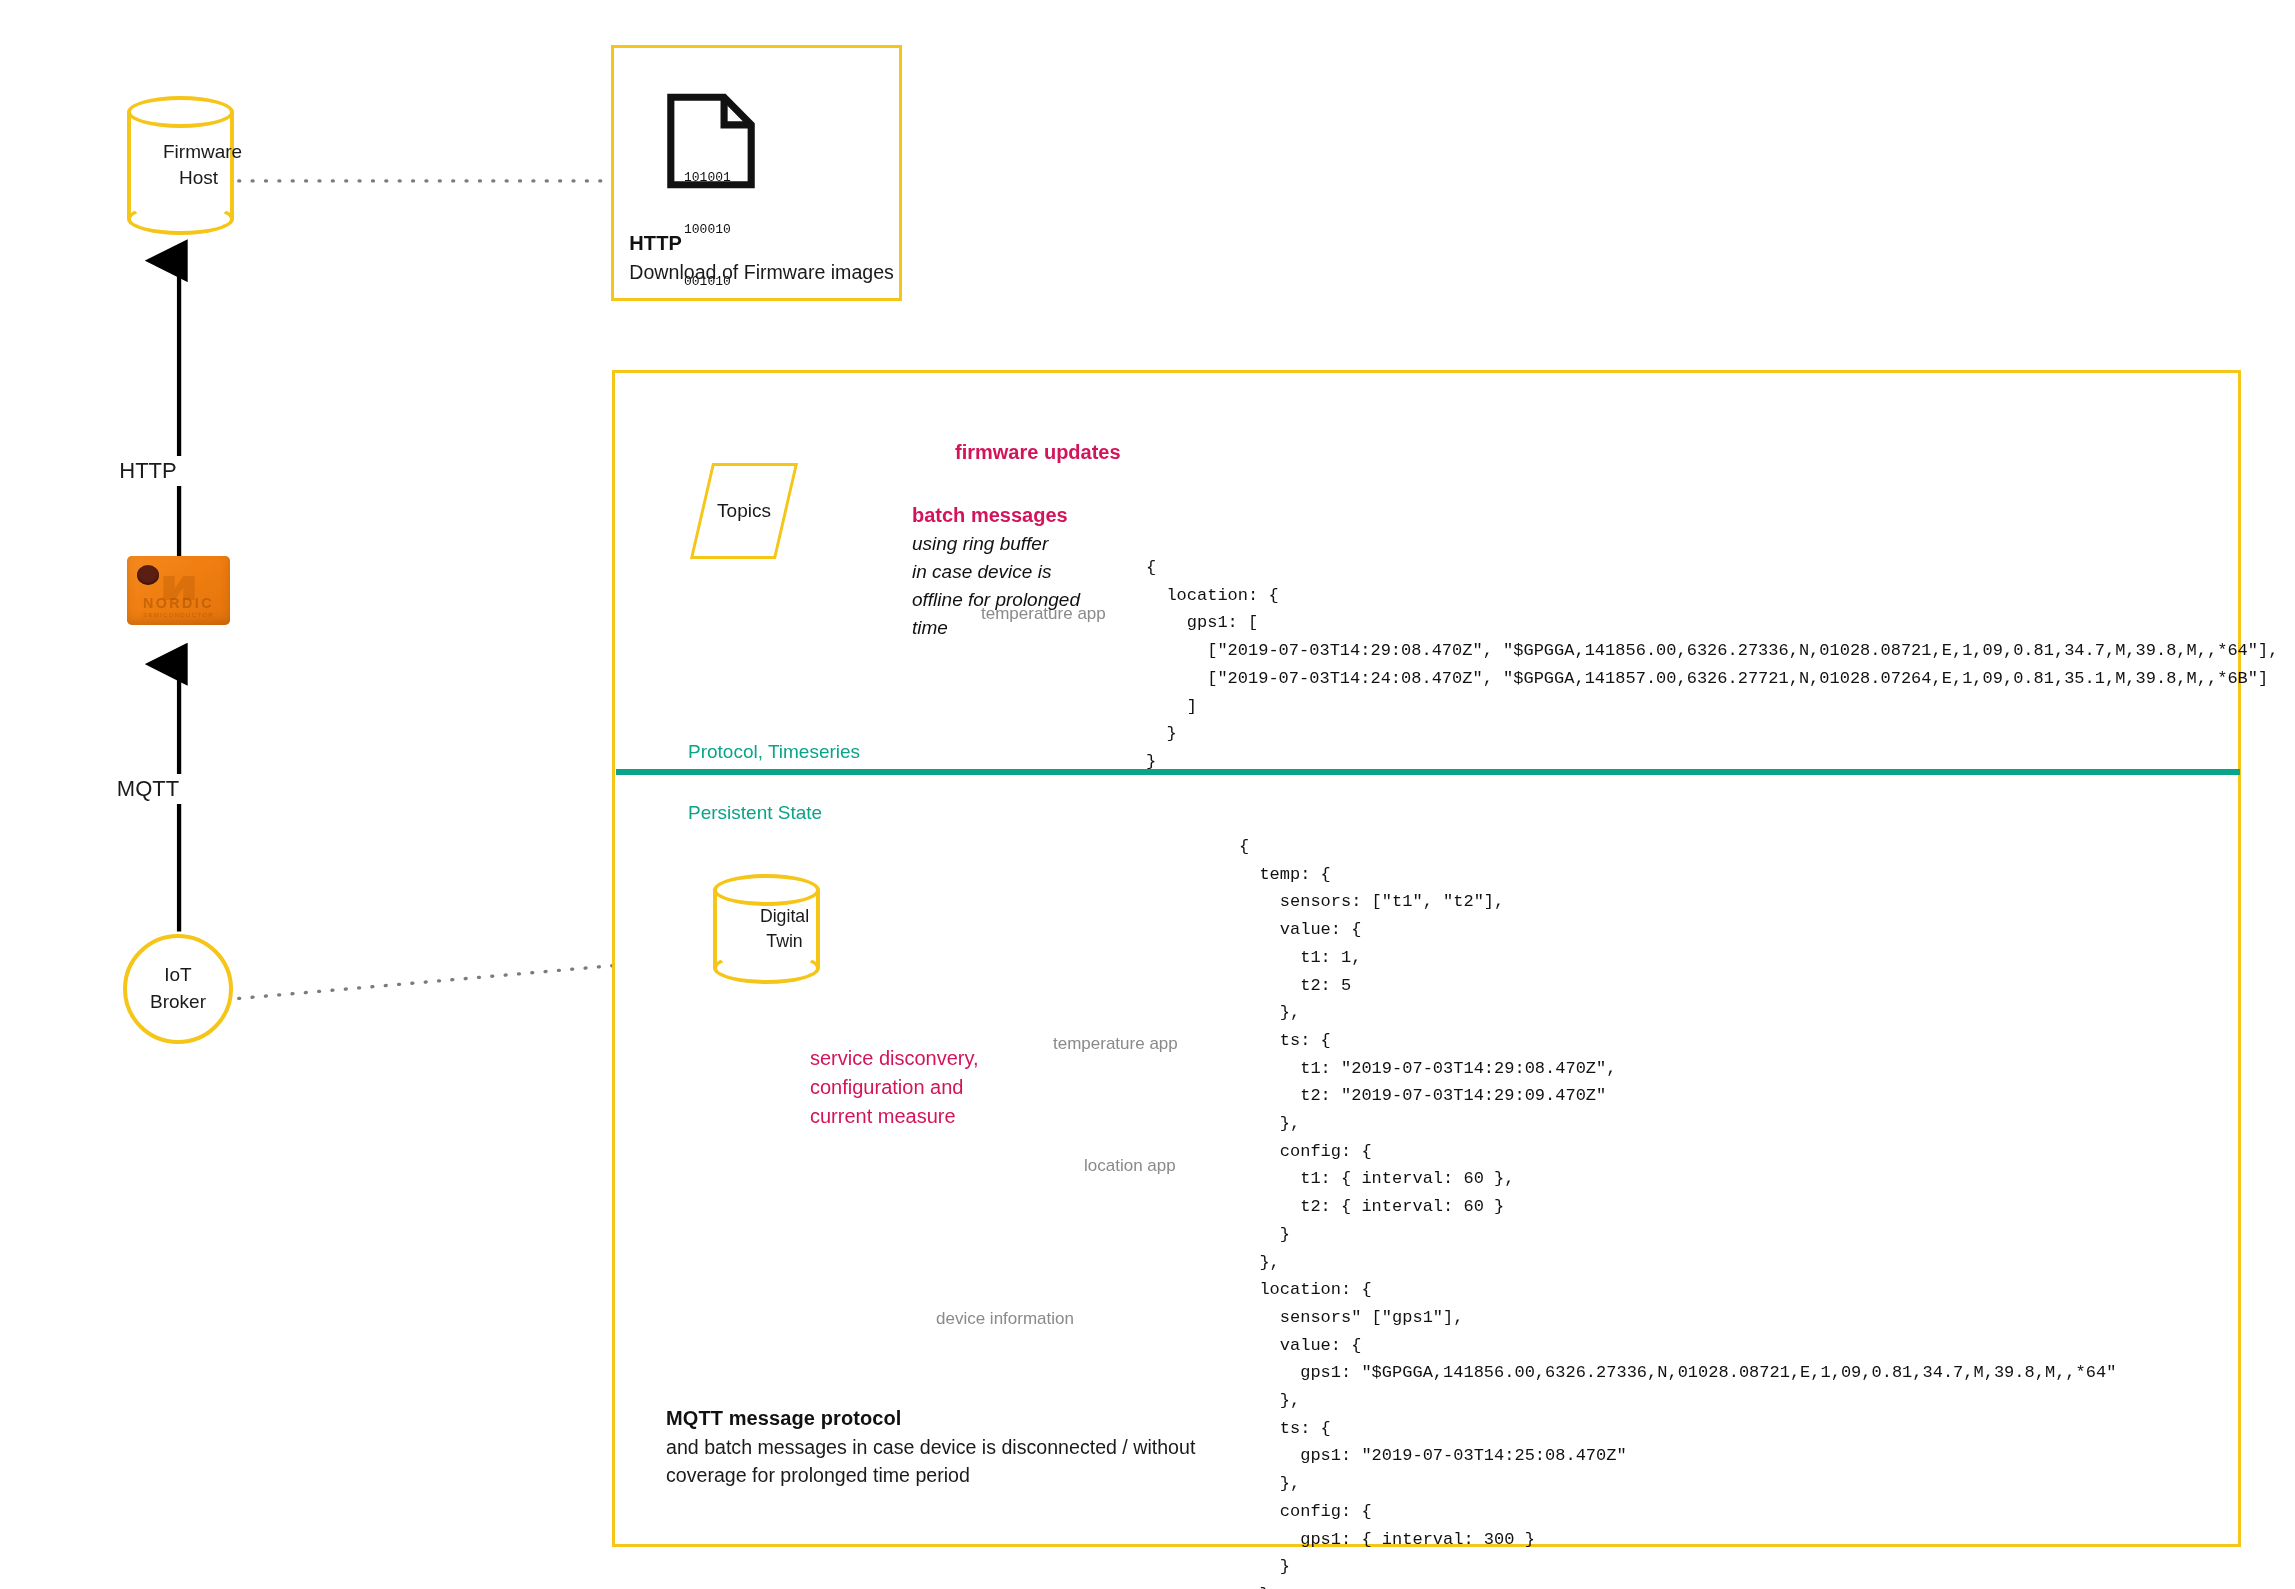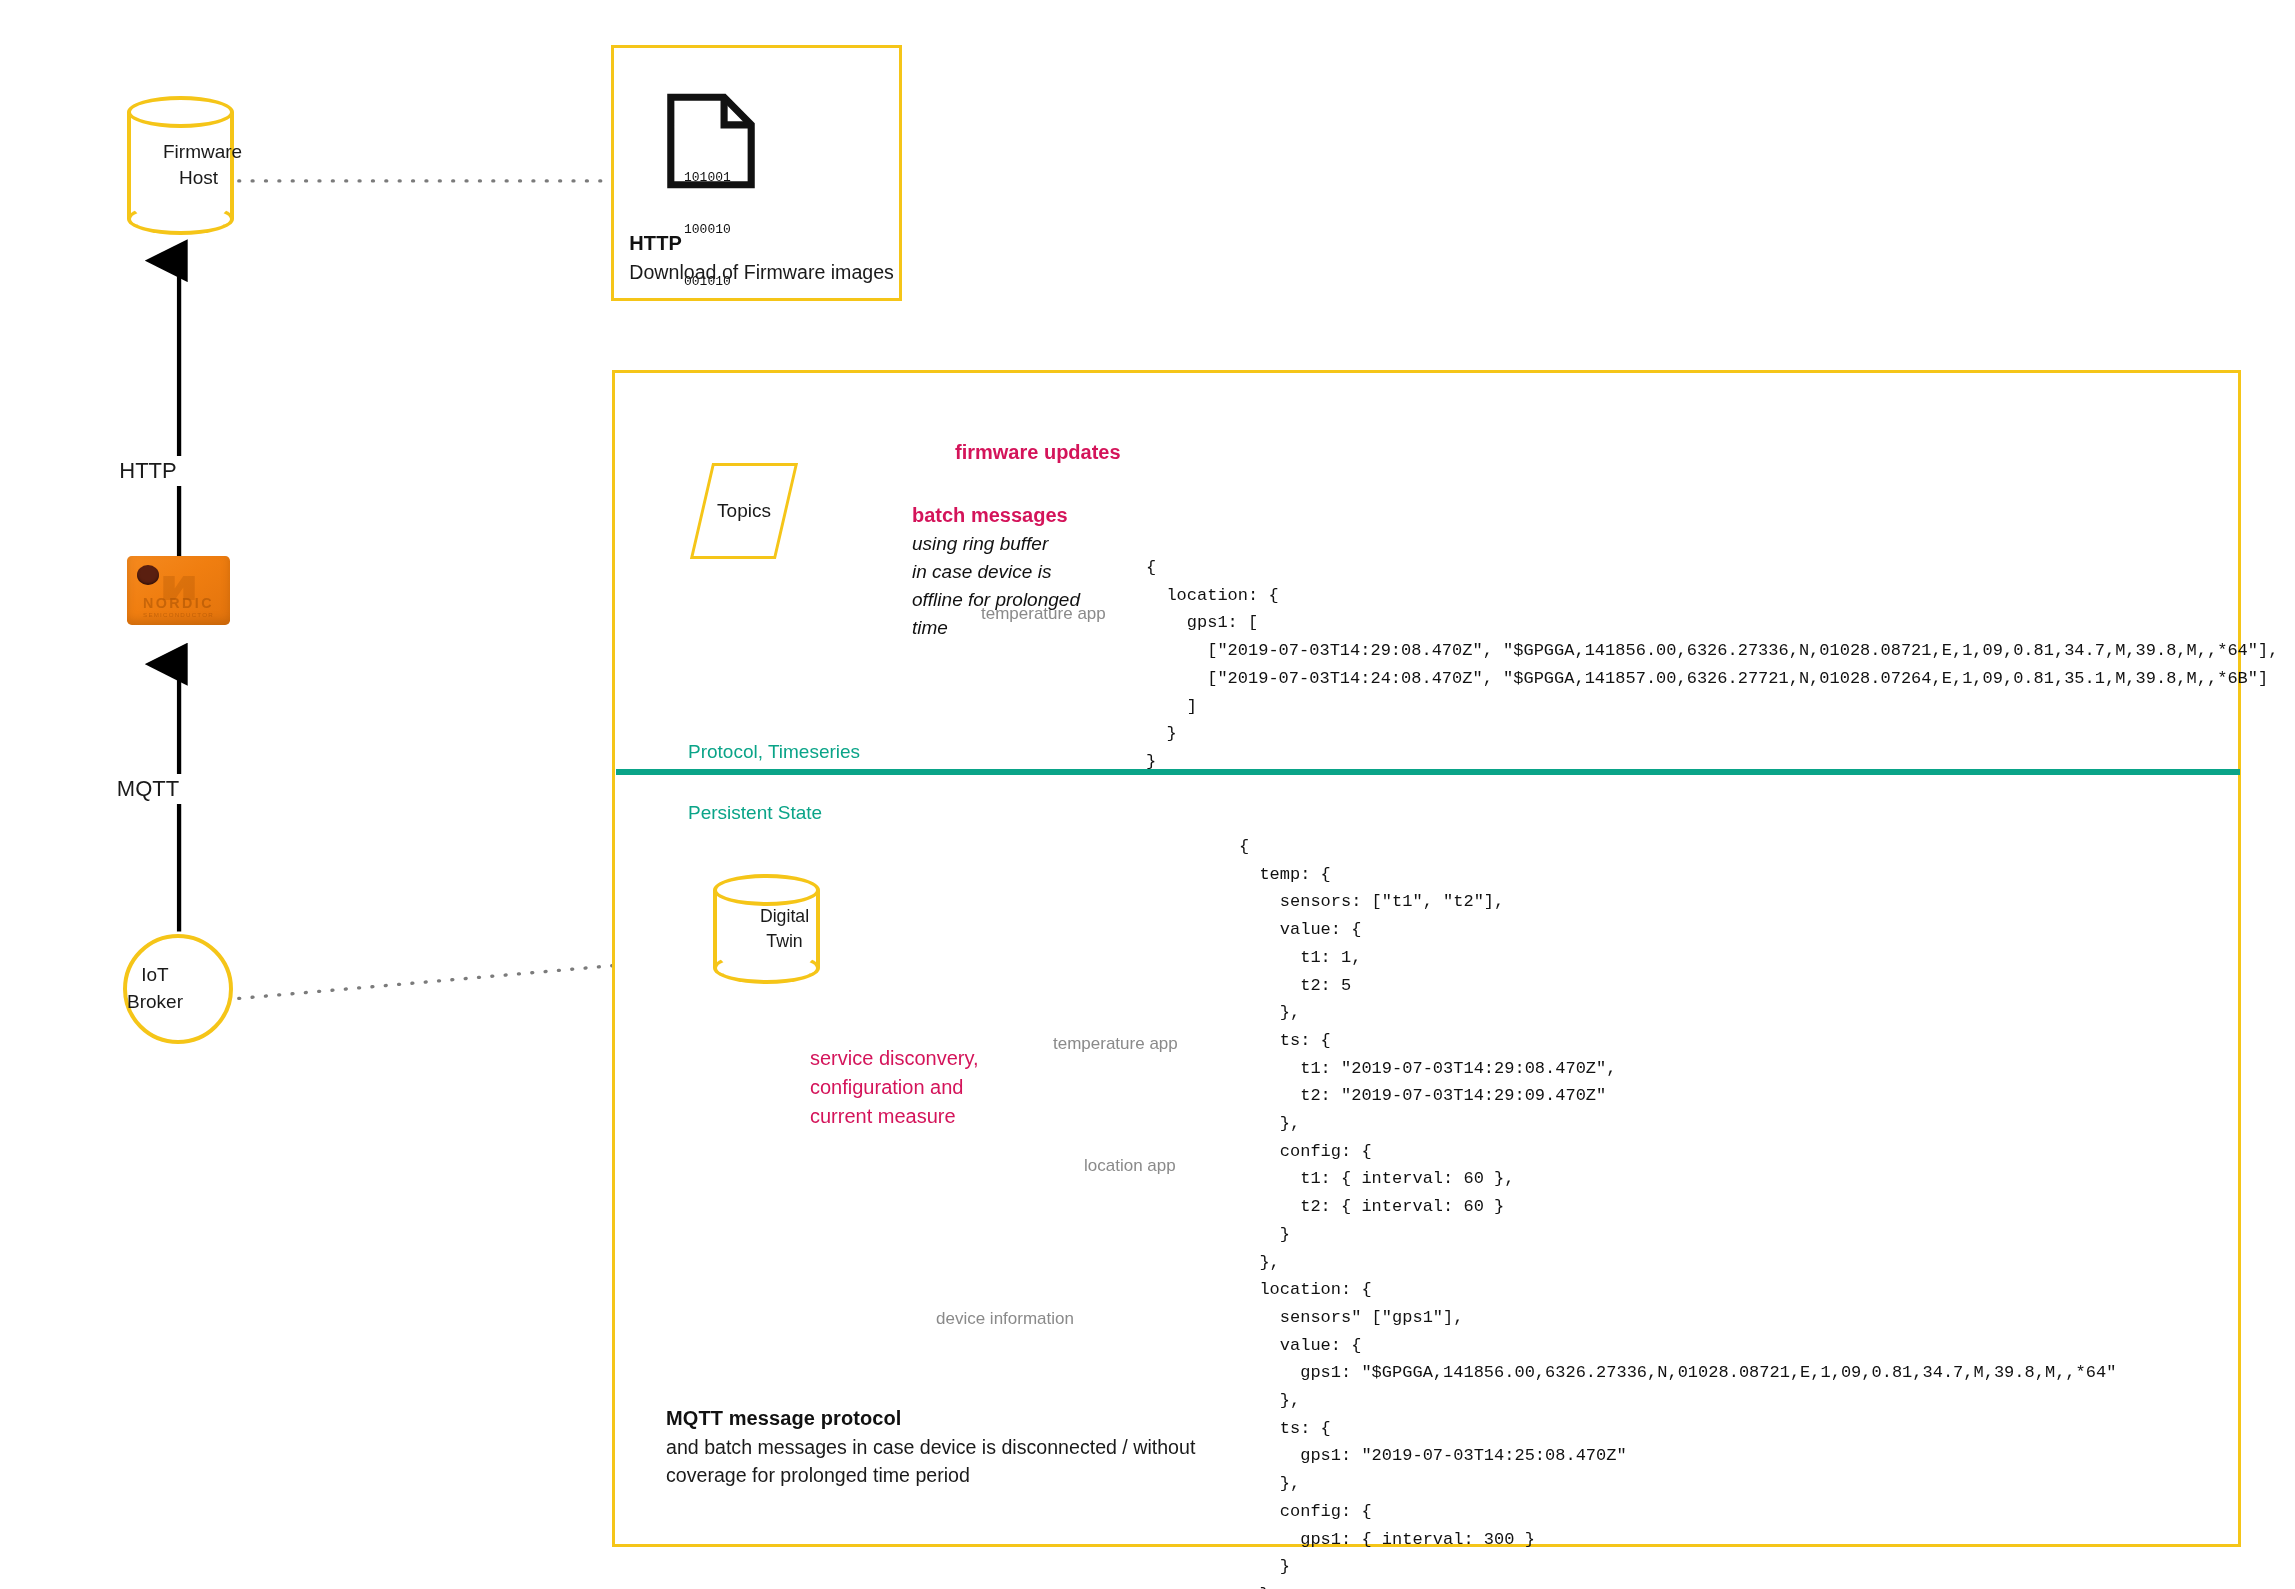--- a/index.html
+++ b/index.html
@@ -26,21 +26,21 @@
   .cyl .top{top:0;}
   .cyl .bot{bottom:0;border-top-color:transparent;}
   .cyl .cap-label{
     position:absolute;left:0;right:0;top:50%;transform:translateY(-50%);
     text-align:center;font-size:19px;line-height:1.42;color:#1a1a1a;padding-left:36px;
   }
 
   .circle{
     position:absolute;border:4.3px solid var(--yc);border-radius:50%;
     background:#fff;box-sizing:border-box;
-    display:flex;align-items:center;justify-content:flex-start;
+    display:flex;align-items:center;justify-content:center;
     text-align:center;font-size:19px;line-height:1.42;
   }
 
   .panel{
     position:absolute;border:3.8px solid var(--yc);background:#fff;box-sizing:border-box;
   }
 
   .para{
     position:absolute;border:3.8px solid var(--yc);background:#fff;box-sizing:border-box;
     transform:skewX(-13deg);

